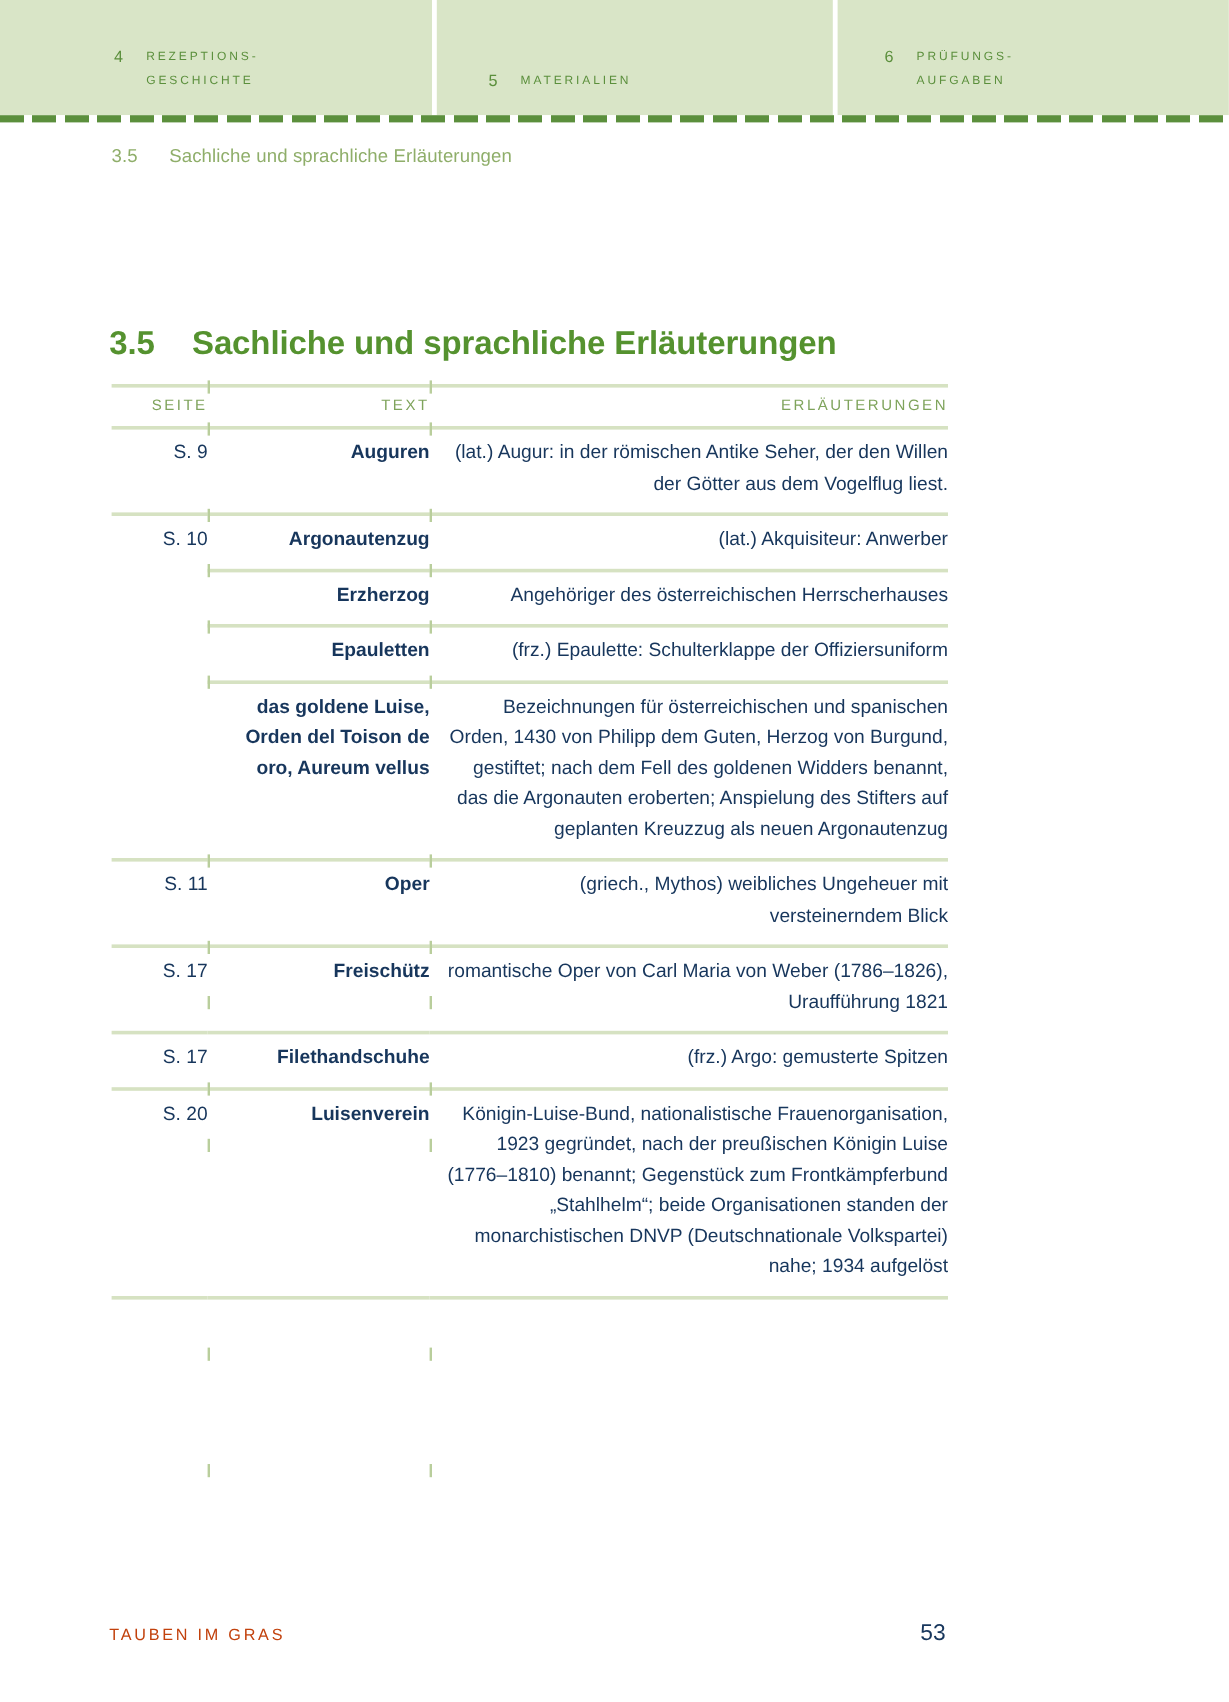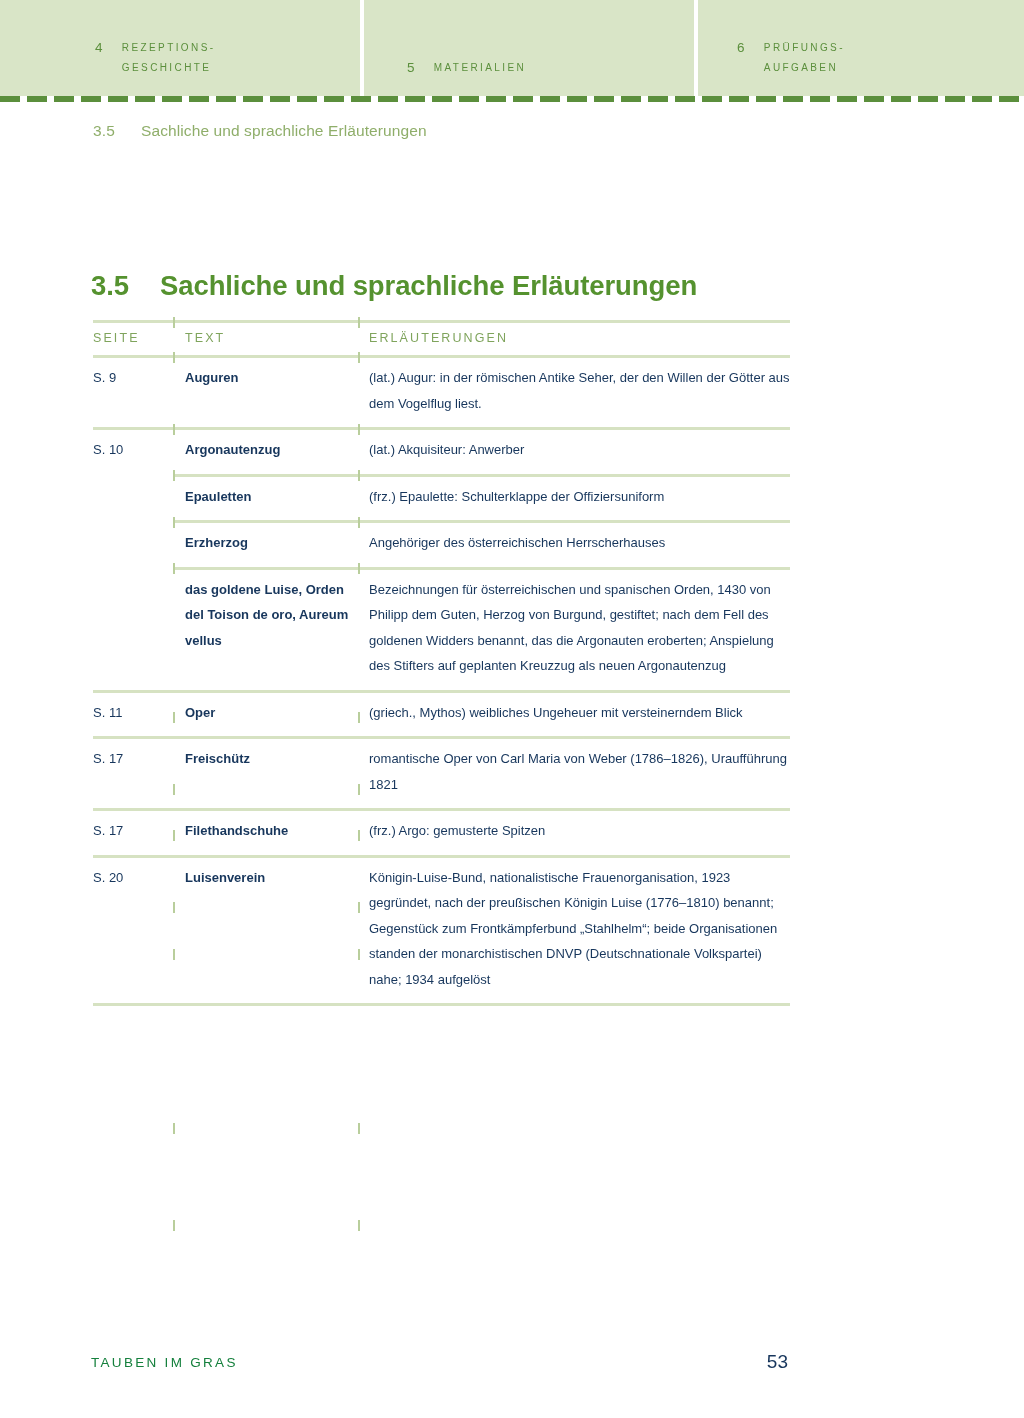--- a/index.html
+++ b/index.html
@@ -121,40 +121,40 @@
     border-collapse: collapse;
   }
   .gloss-table col.c-seite { width: 80px; }
   .gloss-table col.c-text  { width: 185px; }
   .gloss-table col.c-erl   { width: 432px; }
 
   .gloss-table th,
   .gloss-table td {
     vertical-align: top;
     padding: 0;
-    text-align: left;
+    text-align: right;
   }
 
   
   .gloss-table thead th {
     color: #7fa45c;
     font-size: 12.5px;
     font-weight: 400;
     letter-spacing: 2.1px;
     padding: 8px 0 10px 0;
     border-top: 3px solid #d6e2c2;
     border-bottom: 3px solid #d6e2c2;
   }
   .gloss-table thead th.pad-l { padding-left: 12px; }
   .gloss-table thead th.pad-l2 { padding-left: 11px; }
 
   
   .gloss-table tbody td {
     color: #17365c;
-    font-size: 13px;
+    font-size: 16px;
     line-height: 25.5px;
     padding-top: 7px;
     padding-bottom: 11px;
   }
   td.c-page { white-space: nowrap; }
   td.c-term { font-weight: bold; padding-left: 12px; }
   td.c-desc { padding-left: 11px; }
 
   
   tr.sep-full > td { border-bottom: 3px solid #d6e2c2; }
@@ -183,21 +183,21 @@
     width: 2px;
     height: 11px;
     background: #b9ce9c;
   }
 
   
   .footer-title {
     position: absolute;
     left: 91px;
     top: 1355px;
-    color: #15803d;
+    color: #c2410c;
     font-size: 13.5px;
     letter-spacing: 2.3px;
     text-transform: uppercase;
     text-align: center;
   }
   .footer-page {
     position: absolute;
     right: 236px;
     top: 1351px;
     color: #17365c;
@@ -261,27 +261,27 @@
       <td class="c-term">Auguren</td>
       <td class="c-desc">(lat.) Augur: in der römischen Antike Seher, der den Willen der Götter aus dem Vogelflug liest.</td>
     </tr>
     <tr class="sep-sub">
       <td class="c-page">S. 10</td>
       <td class="c-term">Argonautenzug</td>
       <td class="c-desc">(lat.) Akquisiteur: Anwerber</td>
     </tr>
     <tr class="sep-sub">
       <td class="c-page"></td>
+      <td class="c-term">Erzherzog</td>
+      <td class="c-desc">Angehöriger des österreichischen Herrscher­hauses</td>
+    </tr>
+    <tr class="sep-sub">
+      <td class="c-page"></td>
       <td class="c-term">Epauletten</td>
       <td class="c-desc">(frz.) Epaulette: Schulterklappe der Offiziers­uniform</td>
-    </tr>
-    <tr class="sep-sub">
-      <td class="c-page"></td>
-      <td class="c-term">Erzherzog</td>
-      <td class="c-desc">Angehöriger des österreichischen Herrscher­hauses</td>
     </tr>
     <tr class="sep-full">
       <td class="c-page"></td>
       <td class="c-term">das goldene Luise, Orden del Toison de oro, Aureum vellus</td>
       <td class="c-desc">Bezeichnungen für österreichischen und spa­nischen Orden, 1430 von Philipp dem Guten, Herzog von Burgund, gestiftet; nach dem Fell des goldenen Widders benannt, das die Argo­nauten eroberten; Anspielung des Stifters auf geplanten Kreuzzug als neuen Argonautenzug</td>
     </tr>
     <tr class="sep-full">
       <td class="c-page">S. 11</td>
       <td class="c-term">Oper</td>
       <td class="c-desc">(griech., Mythos) weibliches Ungeheuer mit versteinerndem Blick</td>

